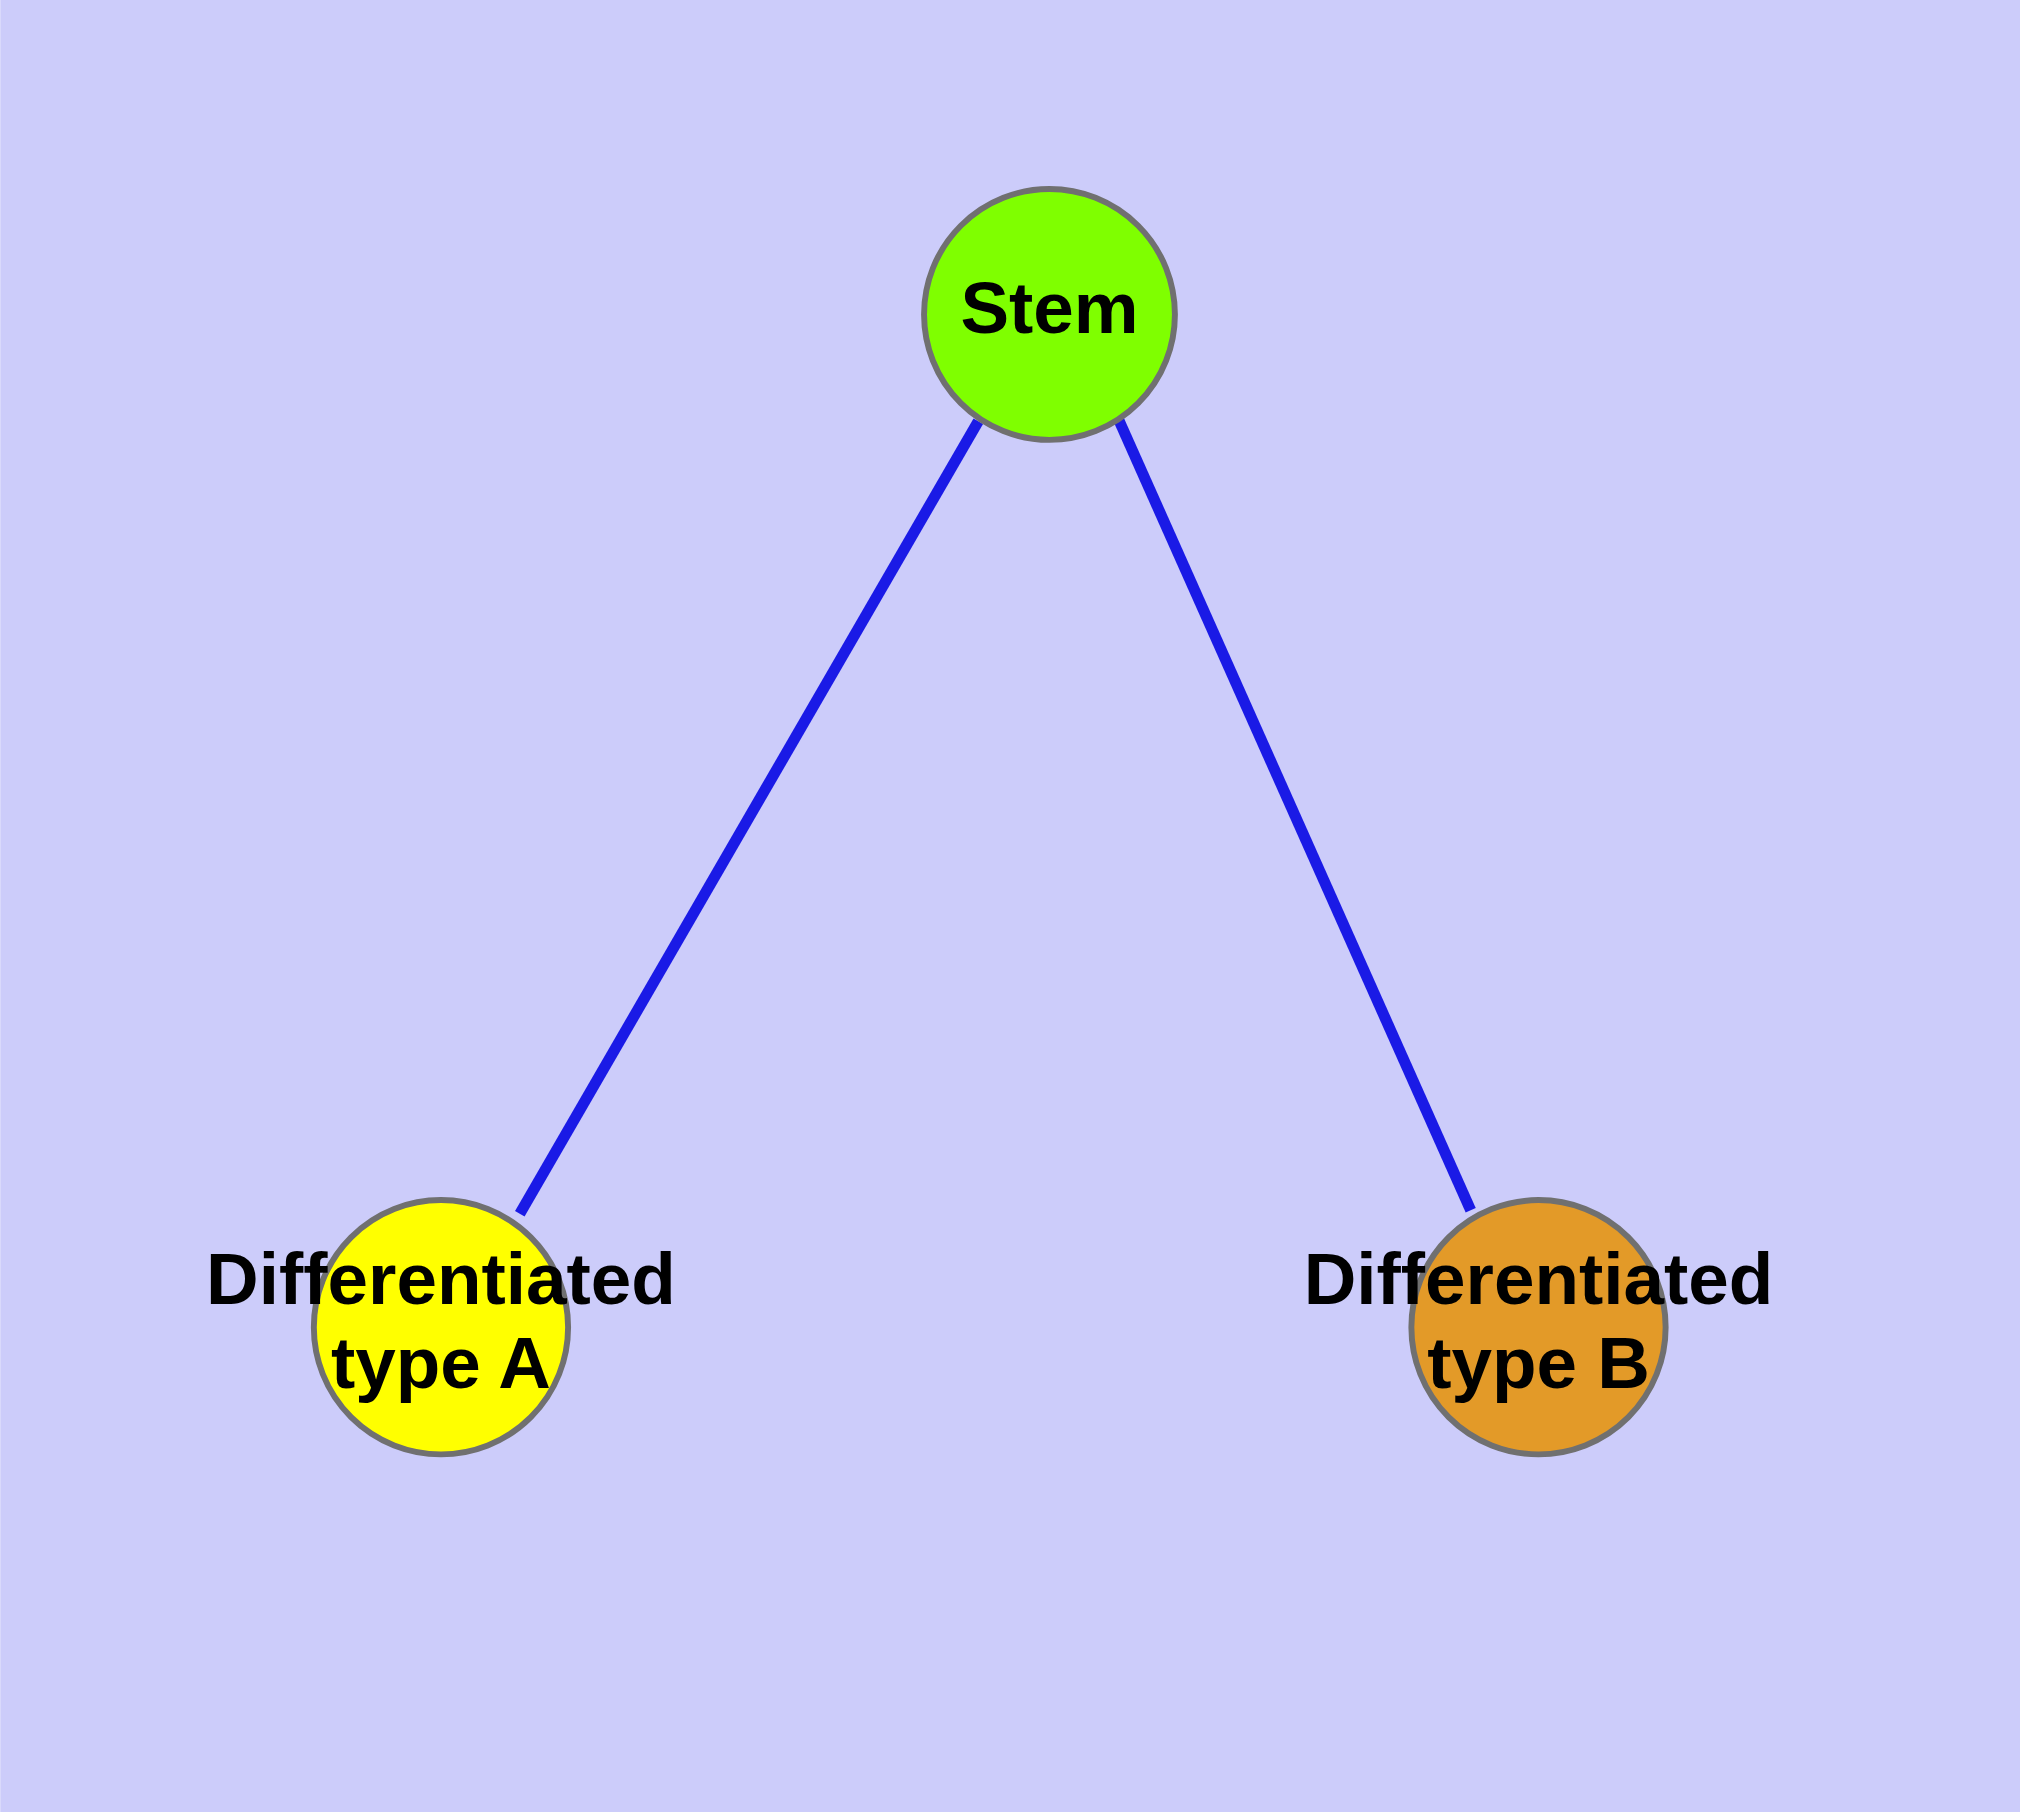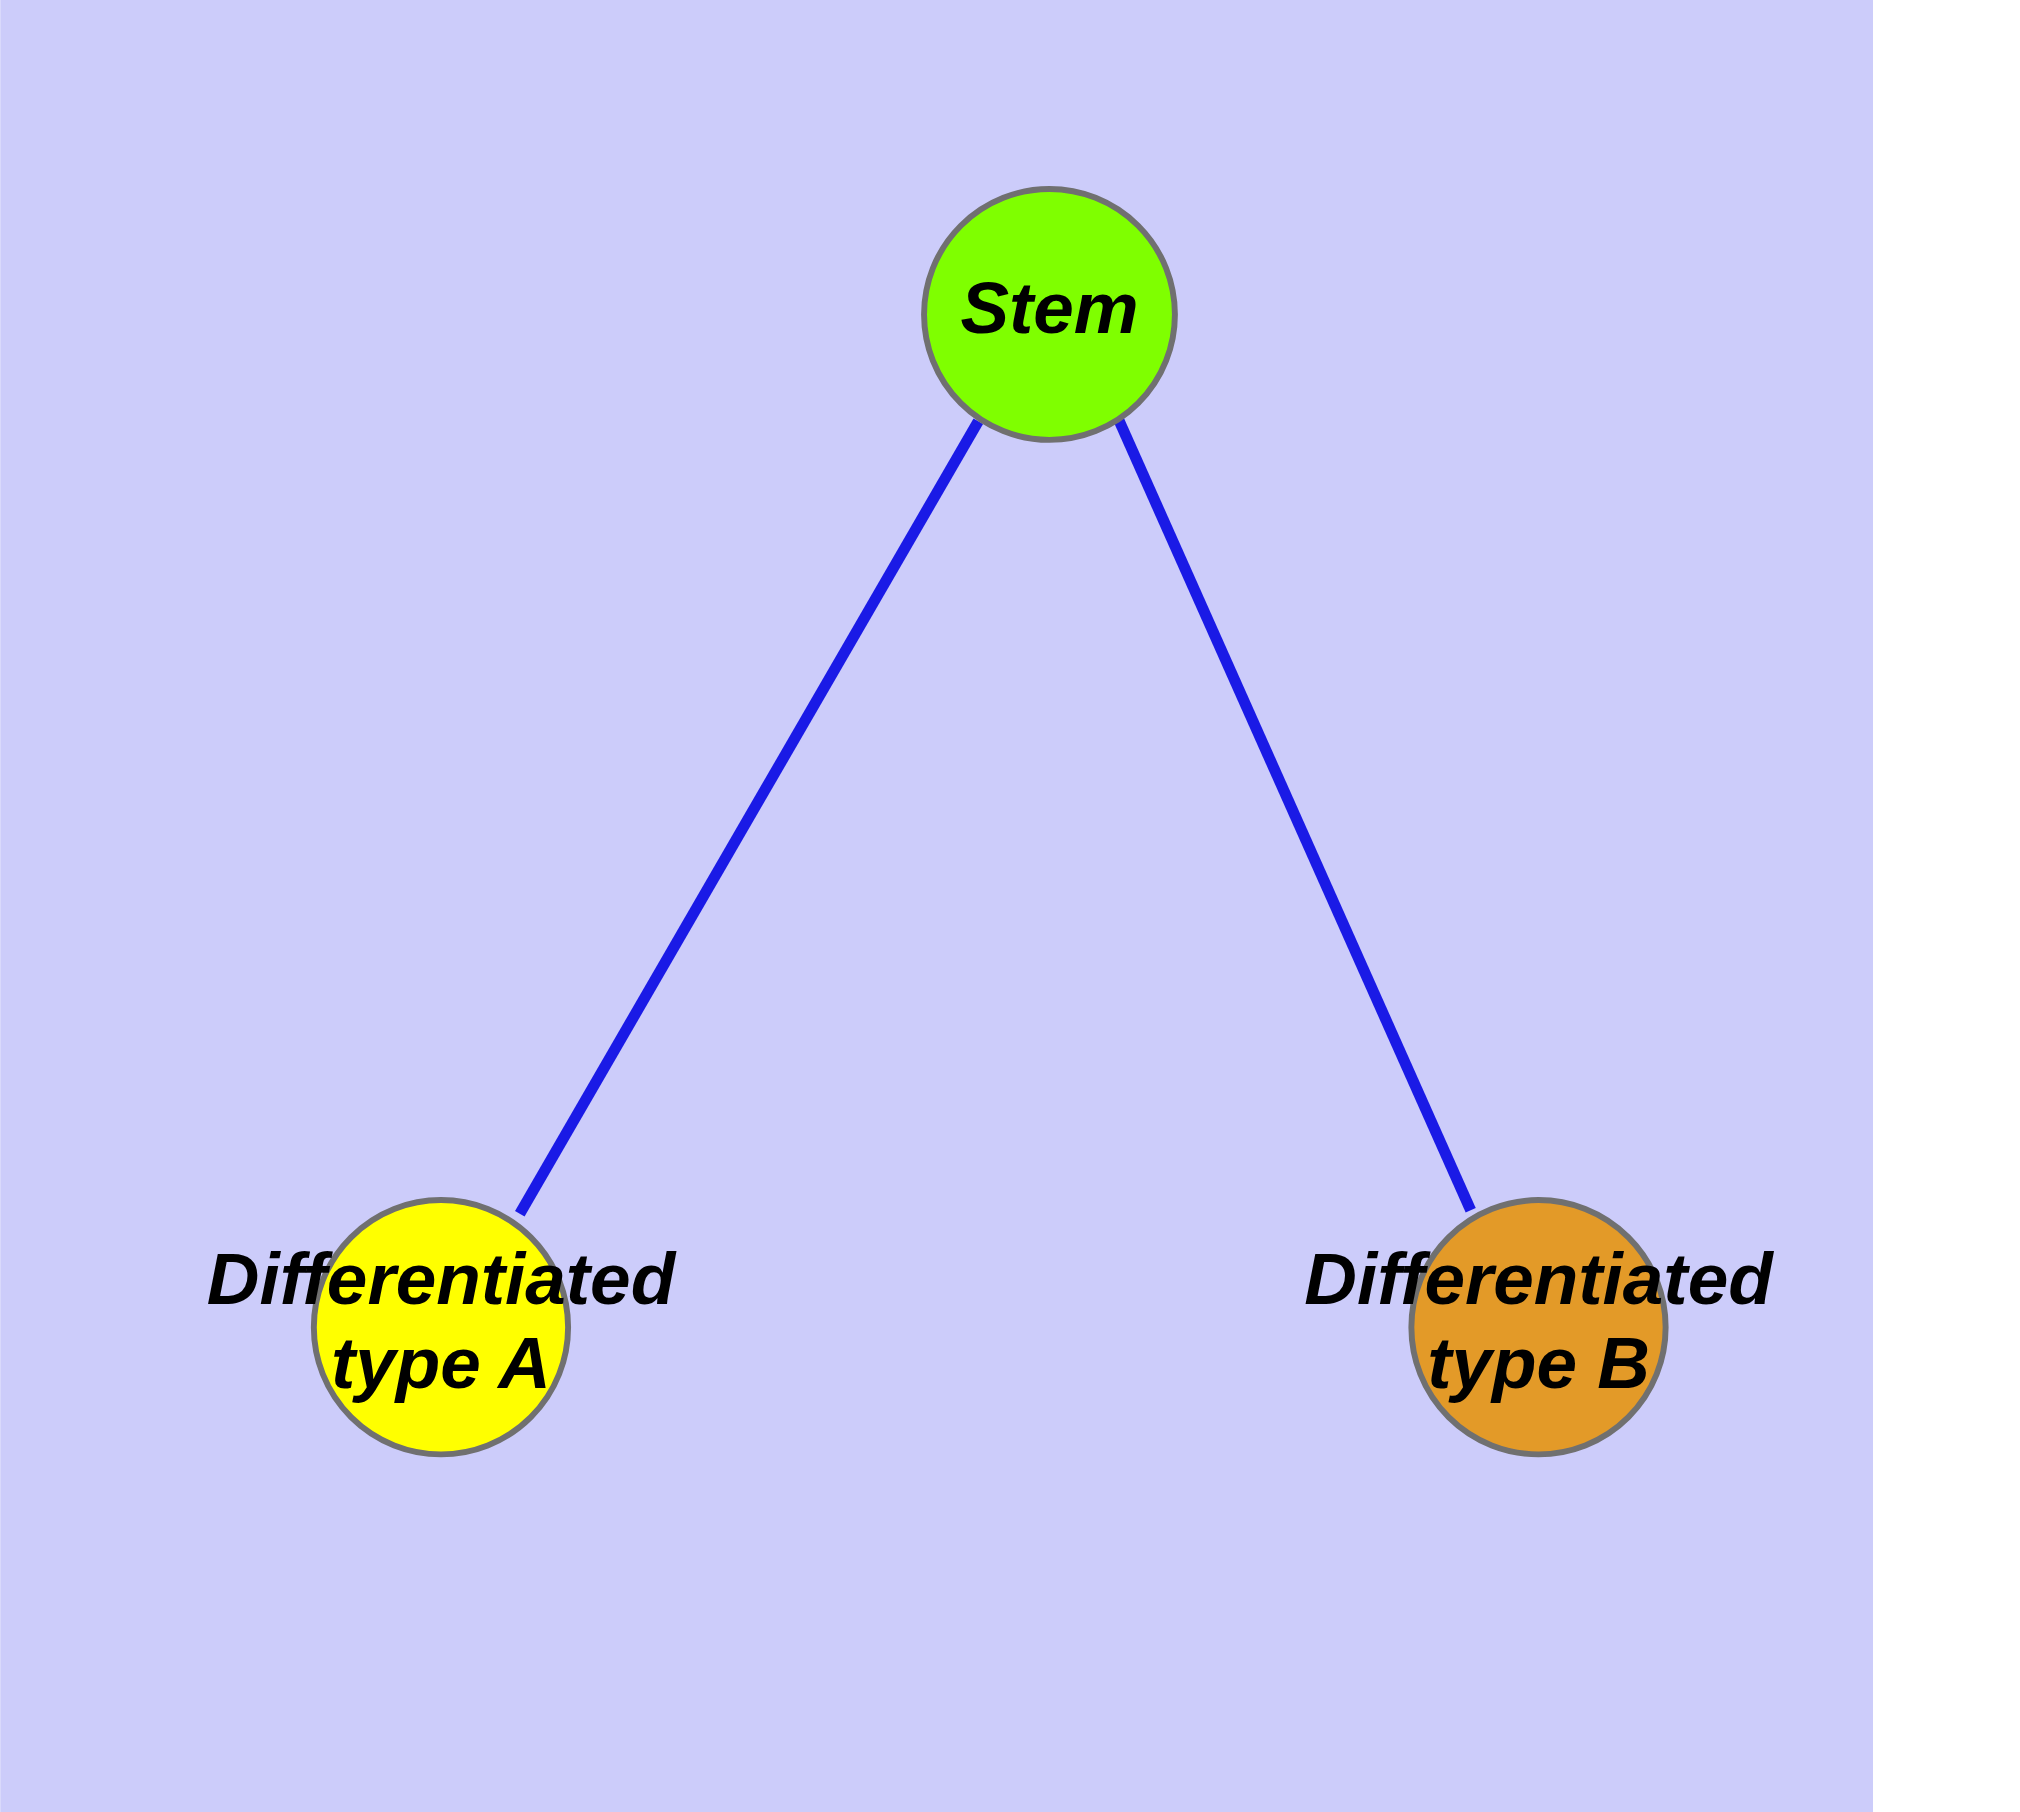--- a/index.html
+++ b/index.html
@@ -29,21 +29,21 @@
     font-family: "Liberation Sans", sans-serif;
     font-weight: bold;
     fill: #000000;
     text-anchor: middle;
     dominant-baseline: middle;
   }
 </style>
 </head>
 <body>
 
-<div id="canvas-root" style="width: 1873px; height: 1812px; font-style: italic;">
+<div id="canvas-root" style="width: 2020px; height: 1812px;">
   <svg id="graph-svg" viewBox="0 0 2384 2138" xmlns="http://www.w3.org/2000/svg" style="width: 2021px; height: 1812px;">
 
     <rect id="bg-rect" x="0" y="0" width="2384" height="2138" fill="#ccccfa"></rect>
 
     <g id="edges-layer">
         <line x1="1154" y1="497" x2="613" y2="1432" stroke="#1a1ae6" stroke-width="13" stroke-linecap="butt"></line>
         <line x1="1320" y1="496" x2="1735" y2="1428" stroke="#1a1ae6" stroke-width="13" stroke-linecap="butt"></line>
       </g>
 
     <g id="nodes-layer">

